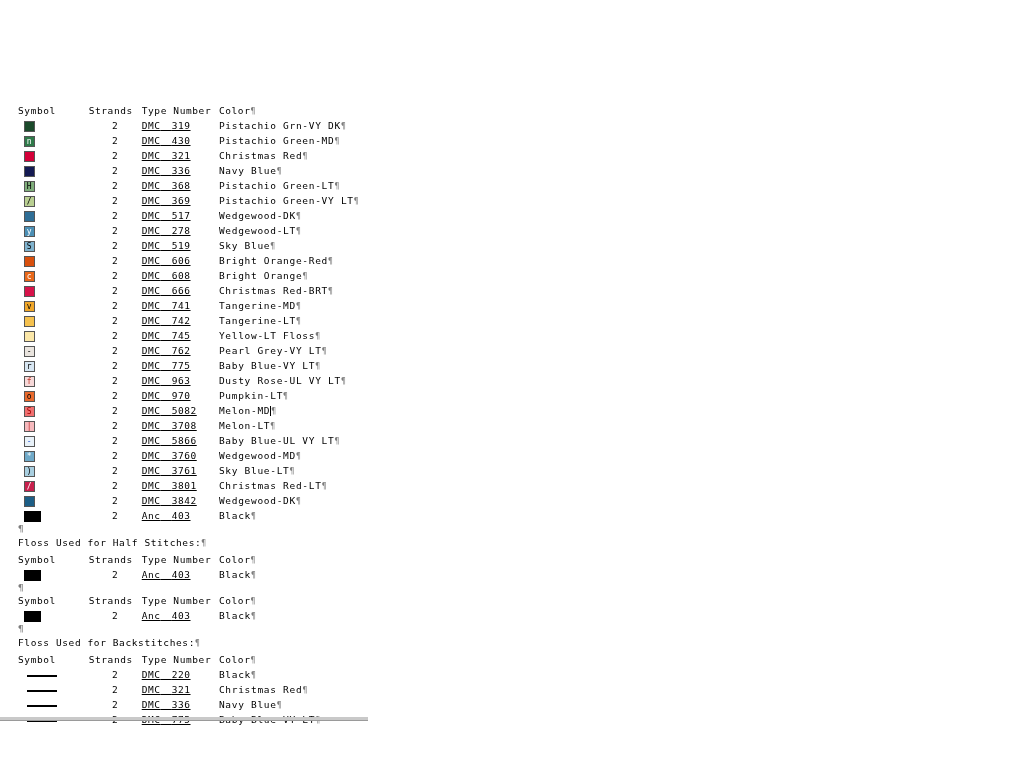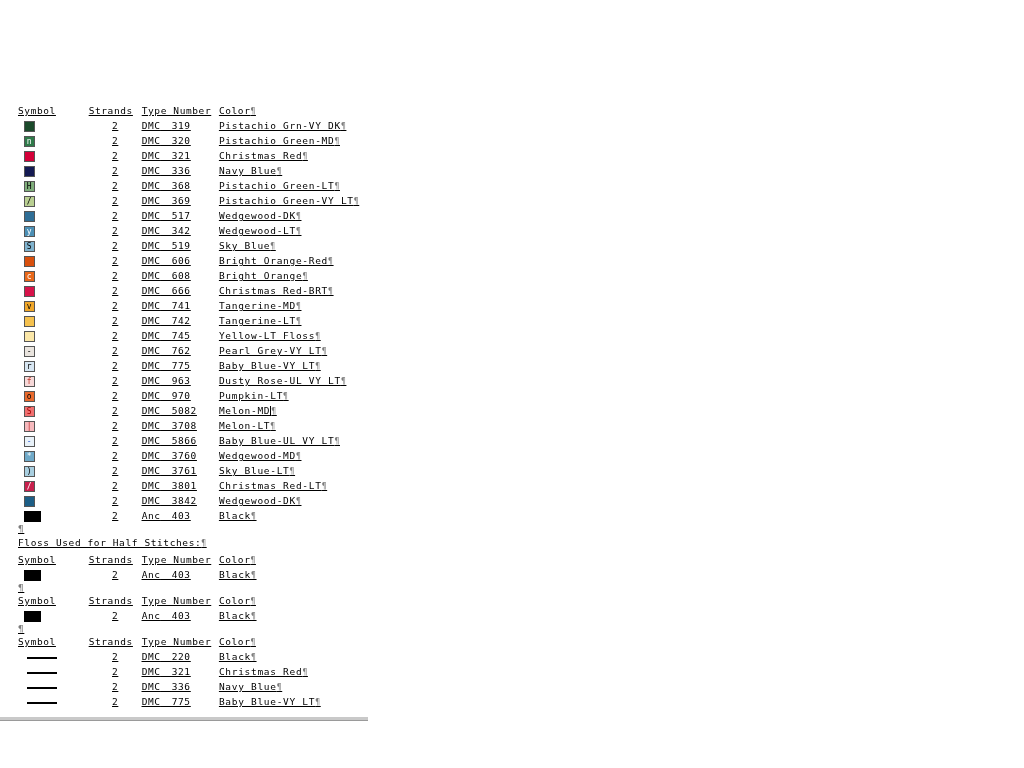--- a/index.html
+++ b/index.html
@@ -28,21 +28,20 @@
   }
   .doc-body {
     padding: 103px 0 0 18px;
   }
   table.floss {
     border-collapse: collapse;
     font-family: "DejaVu Sans Mono", monospace;
     font-size: 9.5px;
     letter-spacing: 0.6px;
     color: #000000;
-    text-decoration: underline;
   }
   table.floss td, table.floss th {
     padding: 0;
     margin: 0;
     vertical-align: middle;
     white-space: nowrap;
     font-weight: normal;
     text-align: left;
   }
   .col-symbol { width: 68px; }
@@ -156,21 +155,21 @@
             </tr>
             <tr class="row">
               <td class="col-symbol swatch-cell"><span class="swatch" style="background: rgb(27, 74, 43);"></span></td>
               <td class="col-strands strand-cell">2</td>
               <td class="col-type type-cell"><span>DMC</span><span class="dots">&nbsp;&nbsp;</span><span>319</span></td>
               <td class="col-color color-cell"><span>Pistachio Grn-VY DK</span><span class="pilcrow">¶</span></td>
             </tr>
             <tr class="row">
               <td class="col-symbol swatch-cell"><span class="swatch" style="background: rgb(47, 122, 74);"><span class="glyph" style="color: rgb(255, 255, 255);">n</span></span></td>
               <td class="col-strands strand-cell">2</td>
-              <td class="col-type type-cell"><span>DMC</span><span class="dots">&nbsp;&nbsp;</span><span>320</span></td>
+              <td class="col-type type-cell"><span>DMC</span><span class="dots">&nbsp;&nbsp;</span><span>430</span></td>
               <td class="col-color color-cell"><span>Pistachio Green-MD</span><span class="pilcrow">¶</span></td>
             </tr>
             <tr class="row">
               <td class="col-symbol swatch-cell"><span class="swatch" style="background: rgb(212, 0, 56);"></span></td>
               <td class="col-strands strand-cell">2</td>
               <td class="col-type type-cell"><span>DMC</span><span class="dots">&nbsp;&nbsp;</span><span>321</span></td>
               <td class="col-color color-cell"><span>Christmas Red</span><span class="pilcrow">¶</span></td>
             </tr>
             <tr class="row">
               <td class="col-symbol swatch-cell"><span class="swatch" style="background: rgb(20, 26, 82);"></span></td>
@@ -192,21 +191,21 @@
             </tr>
             <tr class="row">
               <td class="col-symbol swatch-cell"><span class="swatch" style="background: rgb(47, 110, 150);"></span></td>
               <td class="col-strands strand-cell">2</td>
               <td class="col-type type-cell"><span>DMC</span><span class="dots">&nbsp;&nbsp;</span><span>517</span></td>
               <td class="col-color color-cell"><span>Wedgewood-DK</span><span class="pilcrow">¶</span></td>
             </tr>
             <tr class="row">
               <td class="col-symbol swatch-cell"><span class="swatch" style="background: rgb(75, 143, 181);"><span class="glyph" style="color: rgb(255, 255, 255);">y</span></span></td>
               <td class="col-strands strand-cell">2</td>
-              <td class="col-type type-cell"><span>DMC</span><span class="dots">&nbsp;&nbsp;</span><span>342</span></td>
+              <td class="col-type type-cell"><span>DMC</span><span class="dots">&nbsp;&nbsp;</span><span>278</span></td>
               <td class="col-color color-cell"><span>Wedgewood-LT</span><span class="pilcrow">¶</span></td>
             </tr>
             <tr class="row">
               <td class="col-symbol swatch-cell"><span class="swatch" style="background: rgb(127, 178, 205);"><span class="glyph" style="color: rgb(0, 0, 0);">S</span></span></td>
               <td class="col-strands strand-cell">2</td>
               <td class="col-type type-cell"><span>DMC</span><span class="dots">&nbsp;&nbsp;</span><span>519</span></td>
               <td class="col-color color-cell"><span>Sky Blue</span><span class="pilcrow">¶</span></td>
             </tr>
             <tr class="row">
               <td class="col-symbol swatch-cell"><span class="swatch" style="background: rgb(217, 80, 13);"></span></td>
@@ -344,20 +343,23 @@
               <td class="col-color">Color<span class="pilcrow">¶</span></td>
             </tr>
             <tr class="row">
               <td class="col-symbol swatch-cell"><span class="swatch" style="background: rgb(0, 0, 0); width: 17px; border: 1px solid rgb(0, 0, 0);"></span></td>
               <td class="col-strands strand-cell">2</td>
               <td class="col-type type-cell"><span>Anc</span><span class="dots">&nbsp;&nbsp;</span><span>403</span></td>
               <td class="col-color color-cell"><span>Black</span><span class="pilcrow">¶</span></td>
             </tr>
             <tr>
               <td colspan="4" class="blank-line">¶</td>
+            </tr>
+            <tr>
+              <td colspan="4" class="sec-title">Floss Used for Backstitches:<span class="pilcrow">¶</span></td>
             </tr>
             <tr class="hdr">
               <td class="col-symbol">Symbol</td>
               <td class="col-strands" style="text-align: left;">Strands</td>
               <td class="col-type">Type Number</td>
               <td class="col-color">Color<span class="pilcrow">¶</span></td>
             </tr>
             <tr class="row">
               <td class="col-symbol swatch-cell"><span class="bs-line"></span></td>
               <td class="col-strands strand-cell">2</td>

